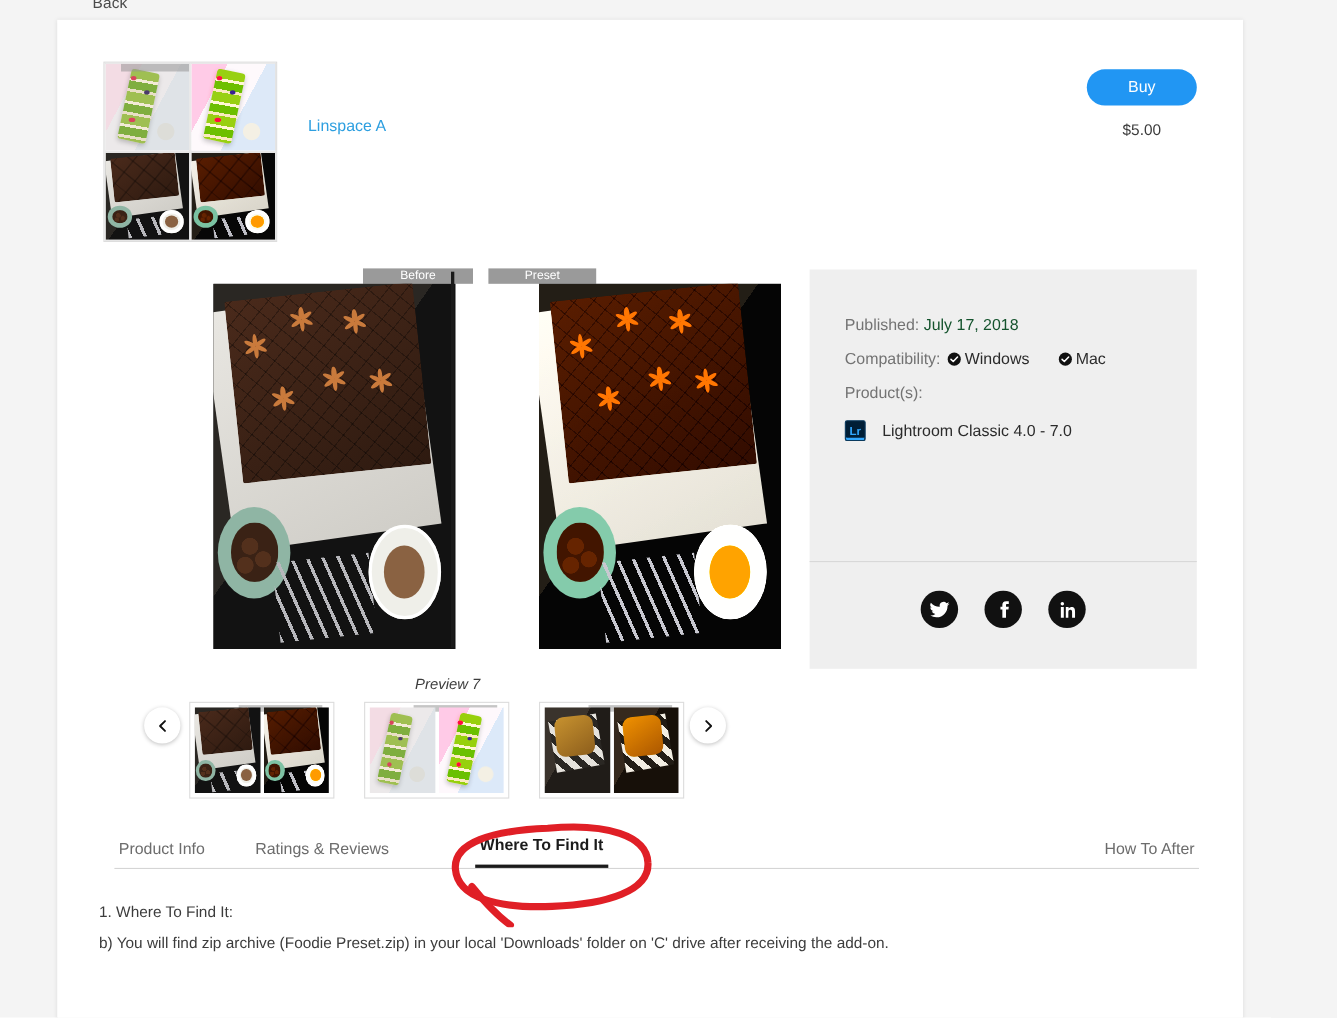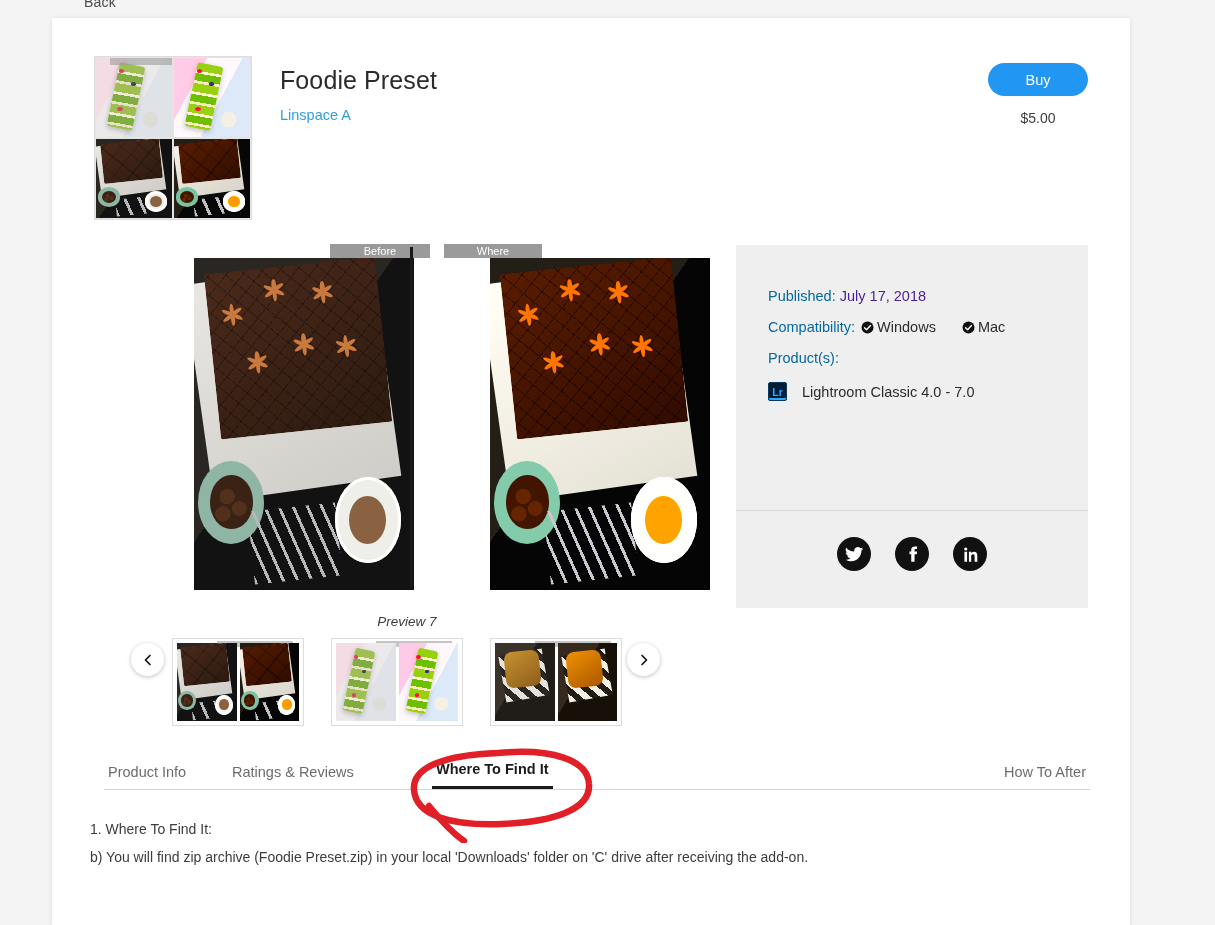--- a/index.html
+++ b/index.html
@@ -259,22 +259,22 @@
   .tab-body p { margin: 0 0 5px 0; }
 
   
   .info-panel {
     position: absolute; right: 42px; top: 227px;
     width: 352px; height: 363px;
     background: #efefef;
   }
   .info-list { padding: 43px 0 0 32px; }
   .info-row { font-size: 14.5px; margin-bottom: 15px; color: #8a8a8a; }
-  .info-row b { font-weight: 400; color: #0369a1; }
-  .info-row span.val { color: #4c1d95; }
+  .info-row b { font-weight: 400; color: #737373; }
+  .info-row span.val { color: #14532d; }
   .check { display: inline-block; vertical-align: -2px; margin-right: 3px; }
   .compat-item { display: inline-block; margin-left: 2px; color: #2b2b2b; }
   .compat-item + .compat-item { margin-left: 22px; }
 
   .product-row { display: flex; align-items: center; margin-top: 16px; }
   .lr-icon {
     width: 19px; height: 19px; border-radius: 2px;
     background: #001e36; color: #31a8ff;
     font-size: 10.5px; font-weight: bold; line-height: 19px; text-align: center;
     border: 1px solid #0a3a5e;
@@ -337,32 +337,31 @@
         <div class="scene brownie" style="filter:saturate(1.7) contrast(1.1)">
           <div class="brownie-paper"></div>
           <div class="brownie-slab"></div>
           <div class="bowl"></div>
           <div class="spoons"></div>
           <div class="cup warm"></div>
         </div>
       </div>
     </div>
 
-    <div class="title">Foodie Preset</div>
     <div class="author">Linspace A</div>
 
     <button class="buy-btn">Buy</button>
     <div class="price">$5.00</div>
   </div>
 
   <div class="preview-wrap">
     <div class="compare">
       <div class="compare-head">
         <div class="tag before">Before</div>
-        <div class="tag after">Where</div>
+        <div class="tag after">Preset</div>
       </div>
 
       <div class="pane left">
         <div class="scene brownie">
           <div class="brownie-paper"></div>
           <div class="brownie-slab">
             <div class="almond-flower" style="left:6%;top:18%">
               <i style="transform:rotate(0deg)"></i>
                 <i style="transform:rotate(60deg)"></i>
                 <i style="transform:rotate(120deg)"></i>

